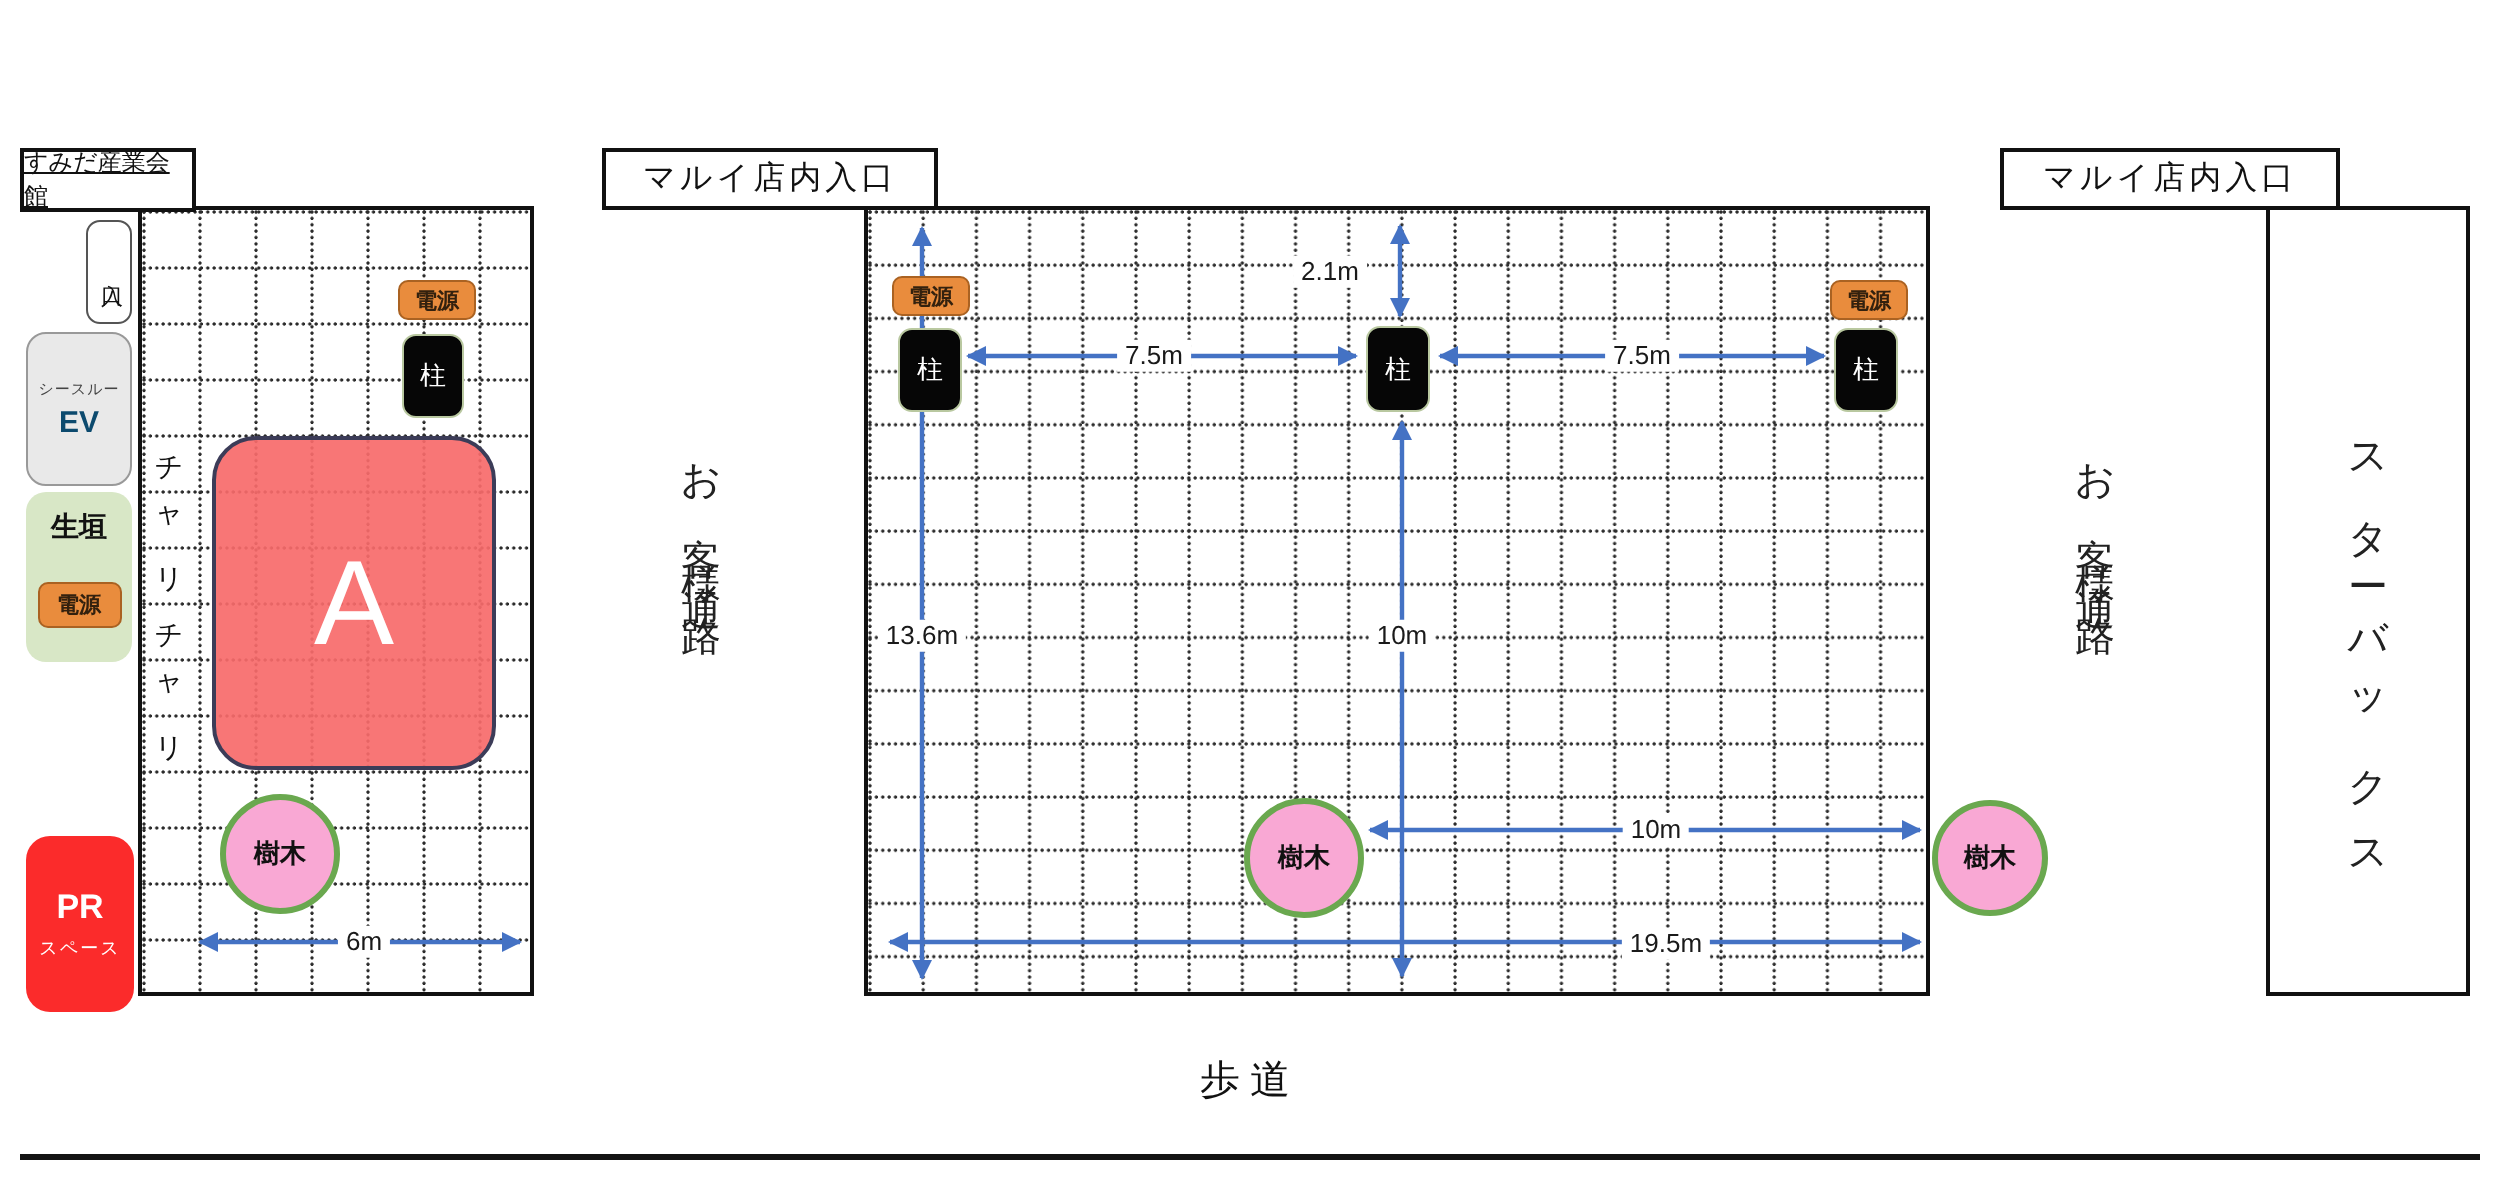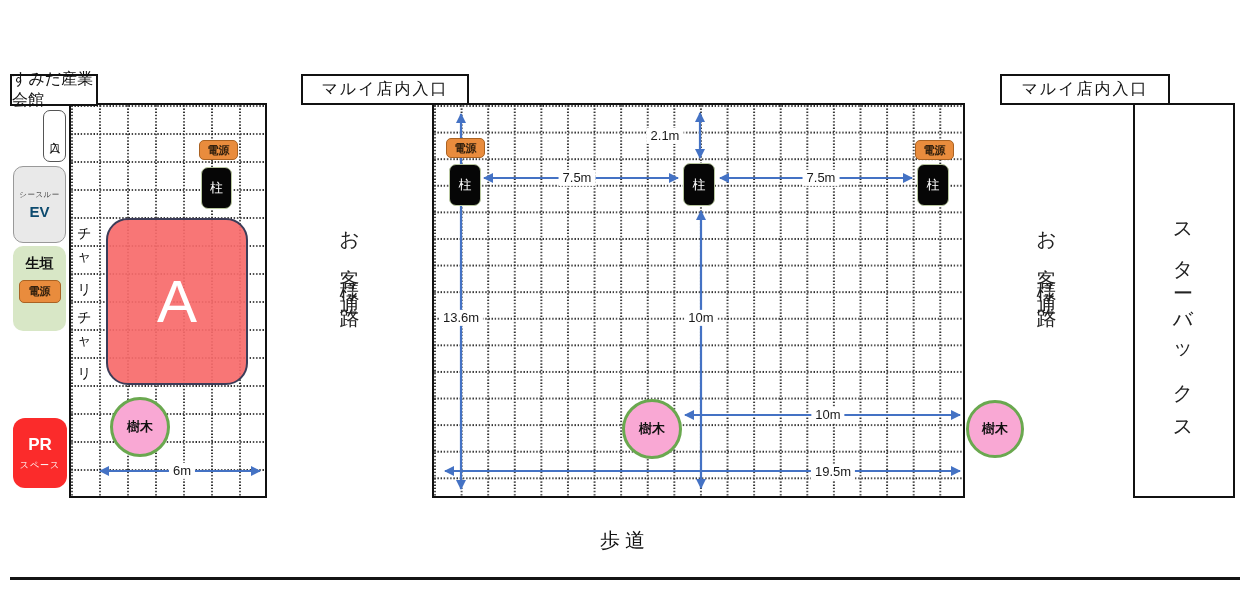--- a/index.html
+++ b/index.html
@@ -5,21 +5,21 @@
   html,body{margin:0;padding:0;background:#fff;}
   #canvas{position:relative;width:1248px;height:590px;background:#fff;overflow:hidden;
           font-family:"Liberation Sans","DejaVu Sans",sans-serif;color:#111;}
   .abs{position:absolute;box-sizing:border-box;}
   
   .title{font-size:26px;font-weight:bold;letter-spacing:1px;border-bottom:2.5px solid #111;
          padding:0 10px 3px;white-space:nowrap;z-index:4;}
   
   .outline-box{border:2.5px solid #111;background:#fff;display:flex;align-items:center;
                justify-content:center;z-index:4;}
-  .lbl-sumida{font-size:16px;}
+  .lbl-sumida{font-size:12px;text-decoration:underline;}
   .lbl-marui{font-size:16px;letter-spacing:2px;margin-left:36px;}
   
   .grid-area{border:2.8px solid #111;background-color:#fff;z-index:1;
     background-image:
       radial-gradient(circle at 1px 1px, #2b2b2b 0.65px, transparent 1px),
       radial-gradient(circle at 1px 1px, #2b2b2b 0.65px, transparent 1px);}
   .grid28{background-size:28px 3.2px, 3.2px 28px;}
   .grid265{background-size:26.6px 3.2px, 3.2px 26.6px;}
   
   .tall-box{border:2.5px solid #111;background:#fff;z-index:4;display:flex;
@@ -31,21 +31,21 @@
   .v-bike{font-size:14px;letter-spacing:12px;color:#111;}
   .v-entrance{font-size:11px;letter-spacing:3px;color:#111;}
   
   .entrance-box{background:#fff;border:1.6px solid #555;border-radius:7px;display:flex;
                 align-items:center;justify-content:center;z-index:6;}
   .ev-box{background:#e9e9e9;border:1.6px solid #999;border-radius:10px;display:flex;
           flex-direction:column;align-items:center;justify-content:center;gap:3px;z-index:6;}
   .ev-caption{font-size:7.5px;color:#444;letter-spacing:0.5px;}
   .ev-main{font-size:15px;font-weight:bold;color:#0c4a6e;}
   .hedge-box{background:#d8e7c6;border-radius:10px;display:flex;flex-direction:column;
-             align-items:center;padding-top:9px;gap:7px;z-index:6;}
+             align-items:center;padding-top:9px;gap:18px;z-index:6;}
   .hedge-label{font-size:14px;font-weight:bold;}
   .pr-box{background:#fb2b2b;border-radius:12px;color:#fff;display:flex;flex-direction:column;
           align-items:center;justify-content:center;gap:4px;z-index:6;}
   .pr-main{font-size:17px;font-weight:bold;}
   .pr-sub{font-size:9px;letter-spacing:1px;}
   
   .chip{background:#e98c3d;border:1.2px solid #aa6222;border-radius:5px;color:#33210e;
         font-weight:bold;font-size:11px;display:flex;align-items:center;justify-content:center;
         z-index:10;}
   .pillar{background:#060606;color:#fff;border:1.2px solid #b9c8a0;border-radius:7px;
@@ -104,21 +104,21 @@
   <div class="abs ev-box" style="left:13px;top:166px;width:53px;height:77px;">
     <span class="ev-caption">シースルー</span>
     <span class="ev-main">EV</span>
   </div>
 
   <div class="abs hedge-box" style="left:13px;top:246px;width:53px;height:85px;">
     <span class="hedge-label">生垣</span>
     <span class="chip" style="position:static;width:40px;height:21px;">電源</span>
   </div>
 
-  <div class="abs pr-box" style="left:13px;top:418px;width:54px;height:70px;">
+  <div class="abs pr-box" style="left:13px;top:418px;width:54px;height:88px;">
     <span class="pr-main">PR</span>
     <span class="pr-sub">スペース</span>
   </div>
 
   <div class="abs vtext v-bike" style="left:76px;top:217px;">チャリチャリ</div>
 
   <div class="abs zone-a" style="left:106px;top:218px;width:142px;height:167px;">A</div>
 
   <div class="abs chip" style="left:199px;top:140px;width:39px;height:20px;">電源</div>
   <div class="abs chip" style="left:446px;top:138px;width:39px;height:20px;">電源</div>

